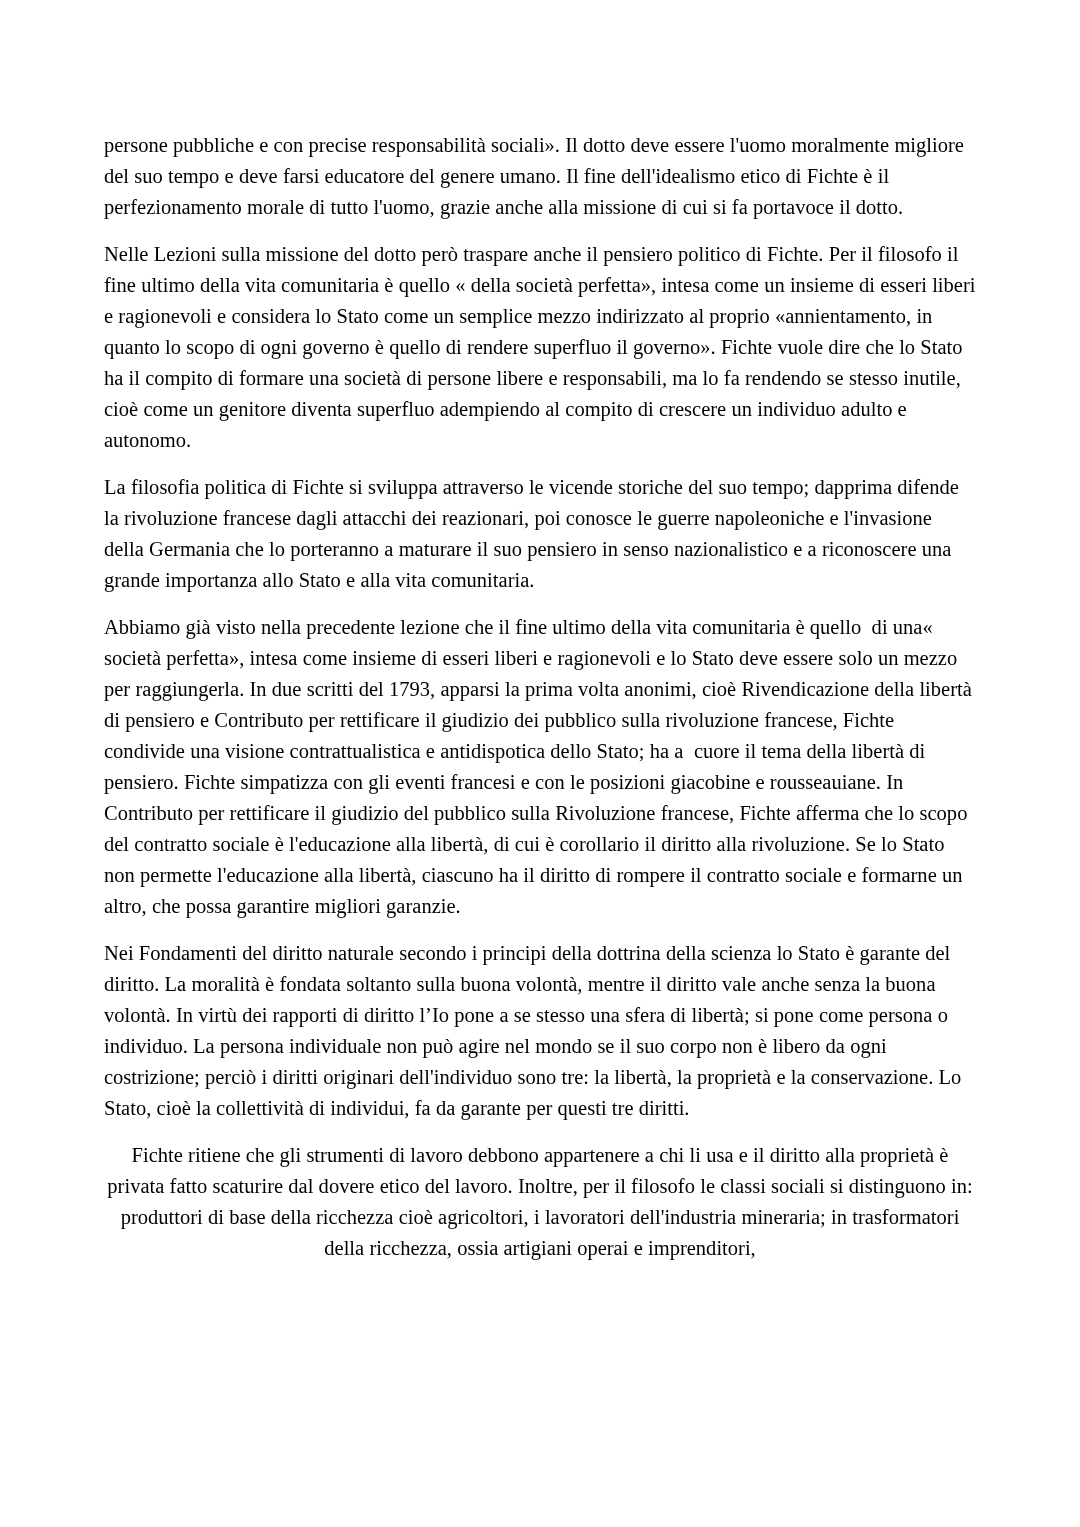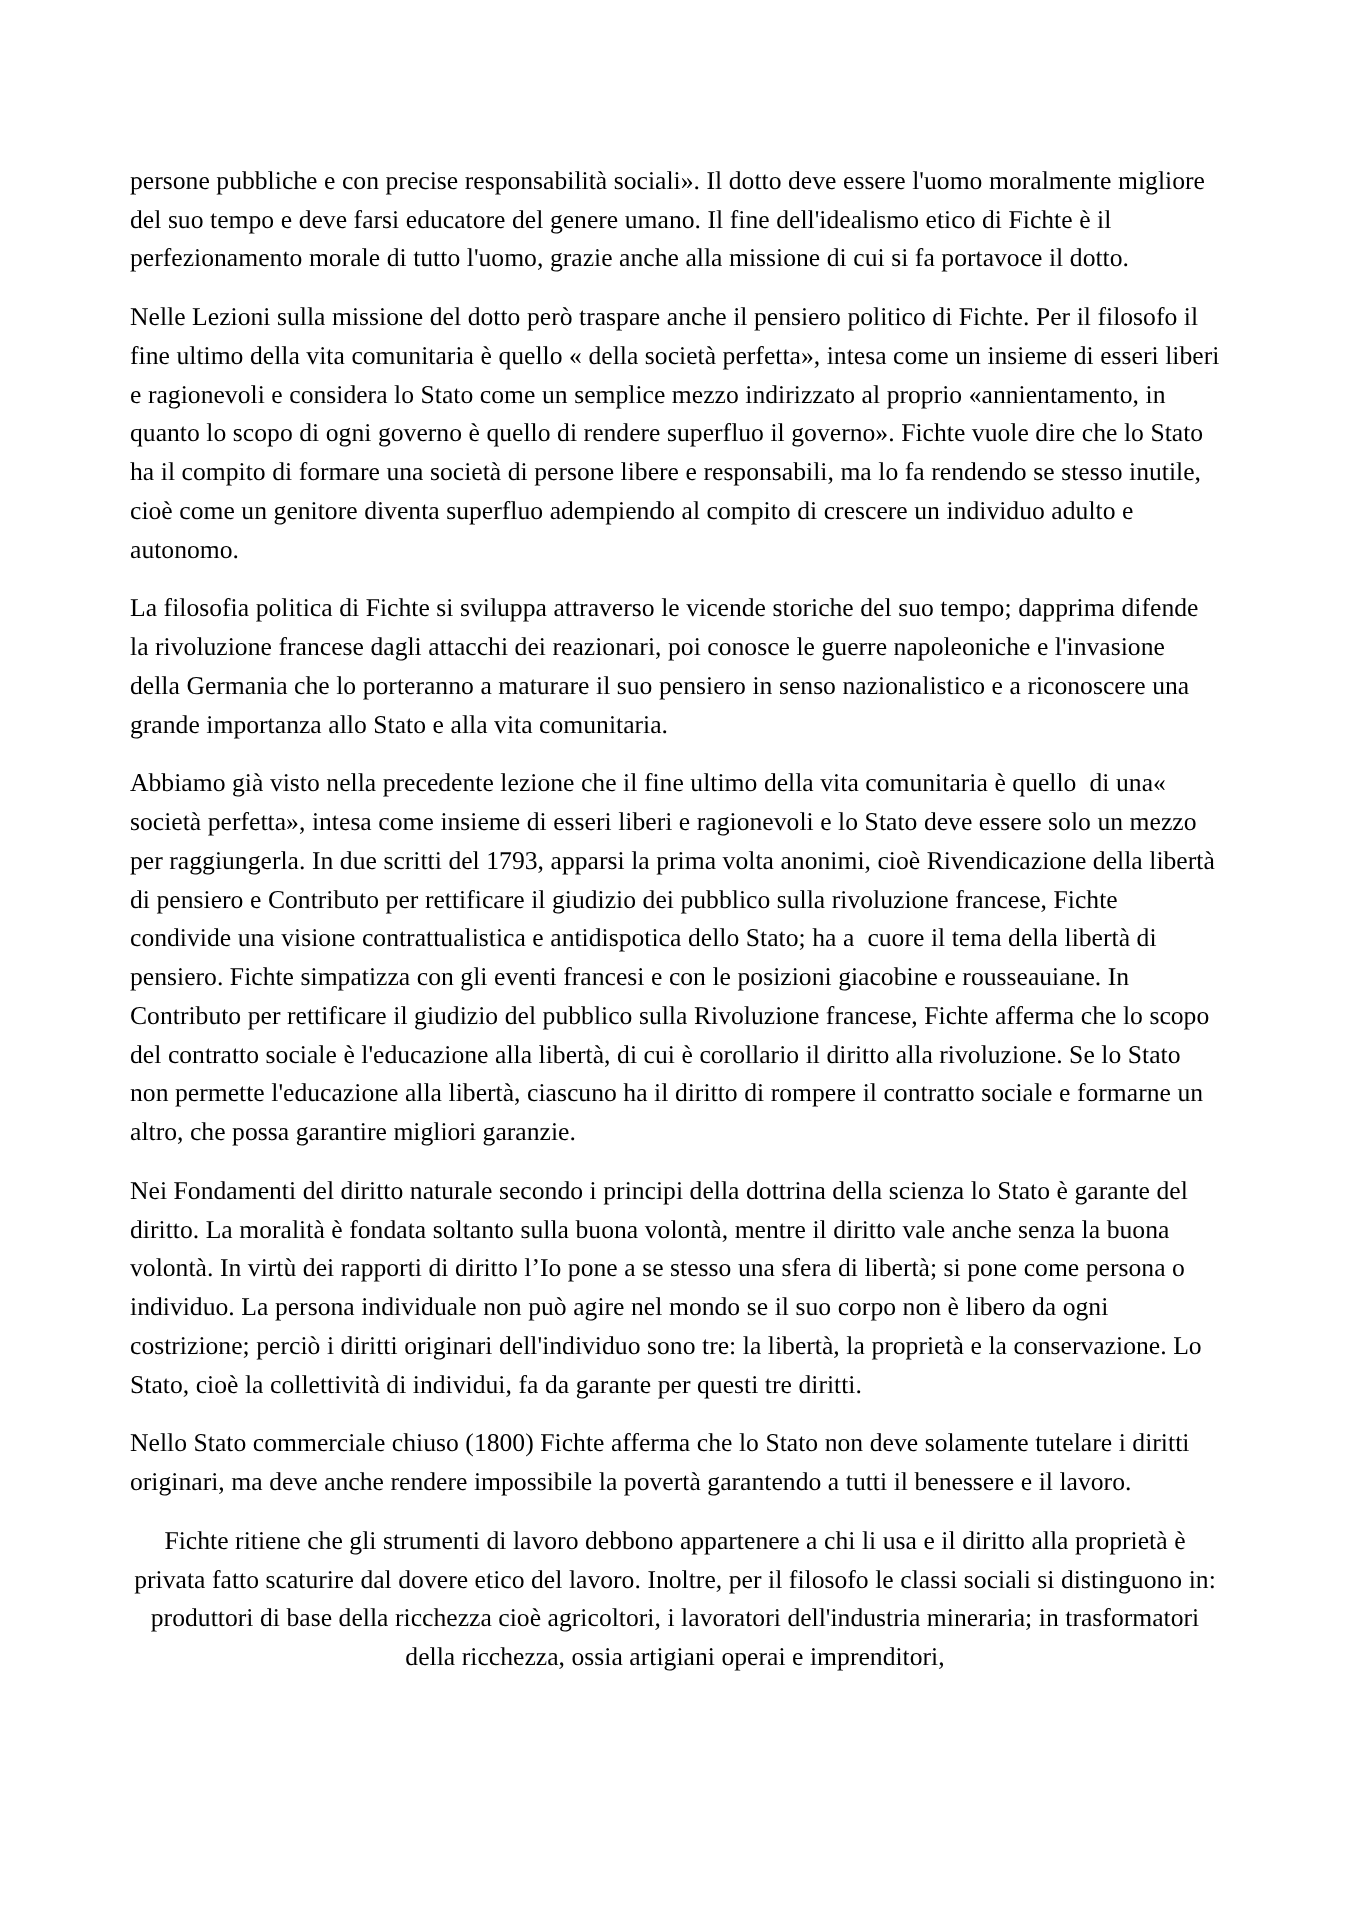--- a/index.html
+++ b/index.html
@@ -45,16 +45,15 @@
 </head>
 <body>
 
 <div class="page">
   <div class="doc-body">
     <p class="para">persone pubbliche e con precise responsabilità sociali». Il dotto deve essere l'uomo moralmente migliore del suo tempo e deve farsi educatore del genere umano. Il fine dell'idealismo etico di Fichte è il perfezionamento morale di tutto l'uomo, grazie anche alla missione di cui si fa portavoce il dotto.</p>
     <p class="para">Nelle Lezioni sulla missione del dotto però traspare anche il pensiero politico di Fichte. Per il filosofo il fine ultimo della vita comunitaria è quello « della società perfetta», intesa come un insieme di esseri liberi e ragionevoli e considera lo Stato come un semplice mezzo indirizzato al proprio «annientamento, in quanto lo scopo di ogni governo è quello di rendere superfluo il governo». Fichte vuole dire che lo Stato ha il compito di formare una società di persone libere e responsabili, ma lo fa rendendo se stesso inutile, cioè come un genitore diventa superfluo adempiendo al compito di crescere un individuo adulto e autonomo.</p>
     <p class="para">La filosofia politica di Fichte si sviluppa attraverso le vicende storiche del suo tempo; dapprima difende la rivoluzione francese dagli attacchi dei reazionari, poi conosce le guerre napoleoniche e l'invasione della Germania che lo porteranno a maturare il suo pensiero in senso nazionalistico e a riconoscere una grande importanza allo Stato e alla vita comunitaria.</p>
     <p class="para">Abbiamo già visto nella precedente lezione che il fine ultimo della vita comunitaria è quello  di una« società perfetta», intesa come insieme di esseri liberi e ragionevoli e lo Stato deve essere solo un mezzo per raggiungerla. In due scritti del 1793, apparsi la prima volta anonimi, cioè Rivendicazione della libertà di pensiero e Contributo per rettificare il giudizio dei pubblico sulla rivoluzione francese, Fichte condivide una visione contrattualistica e antidispotica dello Stato; ha a  cuore il tema della libertà di pensiero. Fichte simpatizza con gli eventi francesi e con le posizioni giacobine e rousseauiane. In Contributo per rettificare il giudizio del pubblico sulla Rivoluzione francese, Fichte afferma che lo scopo del contratto sociale è l'educazione alla libertà, di cui è corollario il diritto alla rivoluzione. Se lo Stato non permette l'educazione alla libertà, ciascuno ha il diritto di rompere il contratto sociale e formarne un altro, che possa garantire migliori garanzie.</p>
     <p class="para">Nei Fondamenti del diritto naturale secondo i principi della dottrina della scienza lo Stato è garante del diritto. La moralità è fondata soltanto sulla buona volontà, mentre il diritto vale anche senza la buona volontà. In virtù dei rapporti di diritto l’Io pone a se stesso una sfera di libertà; si pone come persona o individuo. La persona individuale non può agire nel mondo se il suo corpo non è libero da ogni costrizione; perciò i diritti originari dell'individuo sono tre: la libertà, la proprietà e la conservazione. Lo Stato, cioè la collettività di individui, fa da garante per questi tre diritti.</p>
-    <p class="para">Nello Stato commerciale chiuso (1800) Fichte afferma che lo Stato non deve solamente tutelare i diritti originari, ma deve anche rendere impossibile la povertà garantendo a tutti il benessere e il lavoro.</p>
     <p class="para">Fichte ritiene che gli strumenti di lavoro debbono appartenere a chi li usa e il diritto alla proprietà è privata fatto scaturire dal dovere etico del lavoro. Inoltre, per il filosofo le classi sociali si distinguono in: produttori di base della ricchezza cioè agricoltori, i lavoratori dell'industria mineraria; in trasformatori della ricchezza, ossia artigiani operai e imprenditori,</p>
   </div>
 </div>
 
 </body></html>

